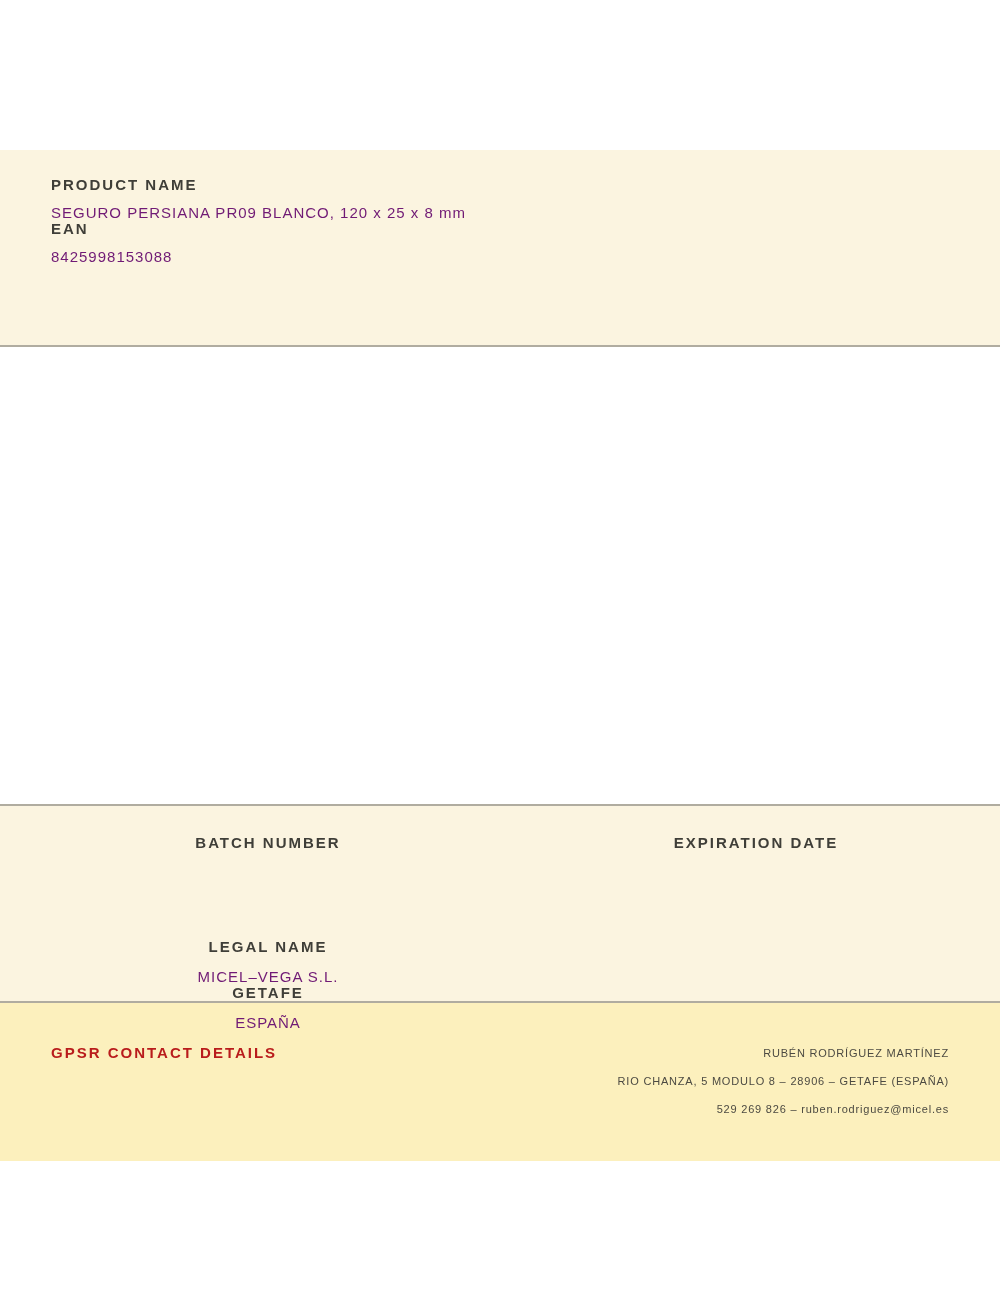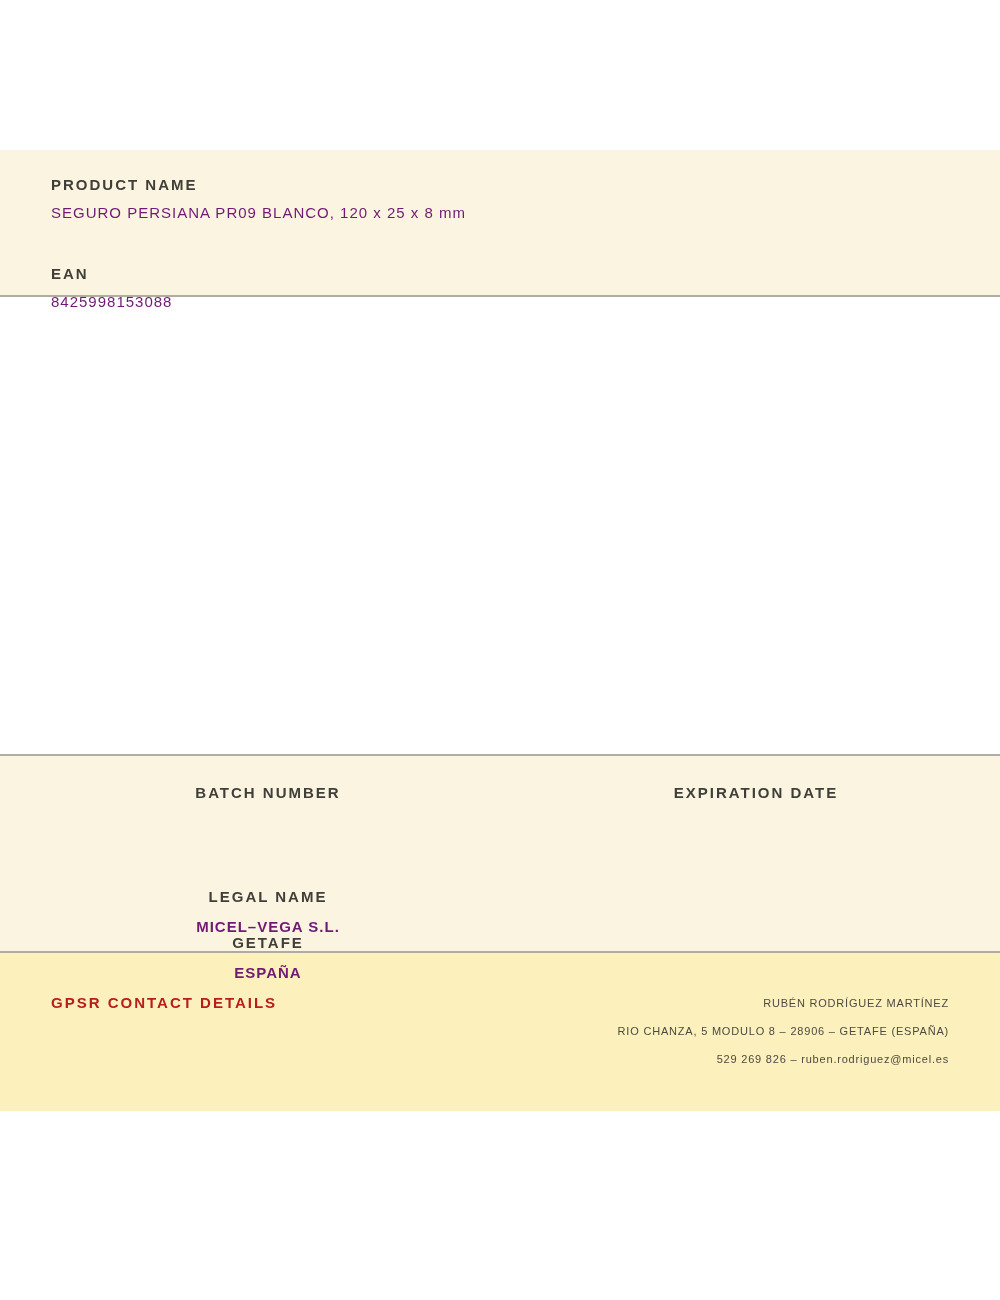--- a/index.html
+++ b/index.html
@@ -10,60 +10,60 @@
     position: relative;
     font-family: "Liberation Sans", sans-serif;
     color: #4c4a42;
     overflow: hidden;
   }
   .spacer-top { height: 150px; }
   .spacer-mid { height: 457px; }
 
   
   .section-product {
-    height: 147px;
+    height: 197px;
     background: #fbf4e0;
     border-bottom: 2px solid #b0aca0;
     padding: 27px 51px 0 51px;
   }
   .field-label {
     font-size: 15px;
     font-weight: bold;
     letter-spacing: 2px;
     color: #3f3e38;
     line-height: 16px;
   }
   .field-value {
     font-size: 15px;
     letter-spacing: 1px;
     color: #701a75;
     line-height: 16px;
     margin-top: 12px;
   }
-  .field-gap { margin-top: 45px; }
+  .field-gap { }
 
   
   .section-batch {
     height: 199px;
     background: #fbf4e0;
     border-top: 2px solid #b0aca0;
     border-bottom: 2px solid #b0aca0;
     padding-top: 29px;
     padding-left: 24px;
   }
   .two-col {
     display: flex;
     width: 100%;
   }
   .col {
     width: 50%;
     text-align: center;
   }
   .row-gap { margin-top: 74px; flex-direction: column; }
-  .center-value { margin-top: 14px; font-weight: bold; }
+  .center-value { margin-top: 14px; }
 
   
   .section-gpsr {
     height: 158px;
     background: #fcf0bd;
     padding: 42px 51px 0 51px;
     display: flex;
     justify-content: space-between;
     align-items: flex-start;
   }

